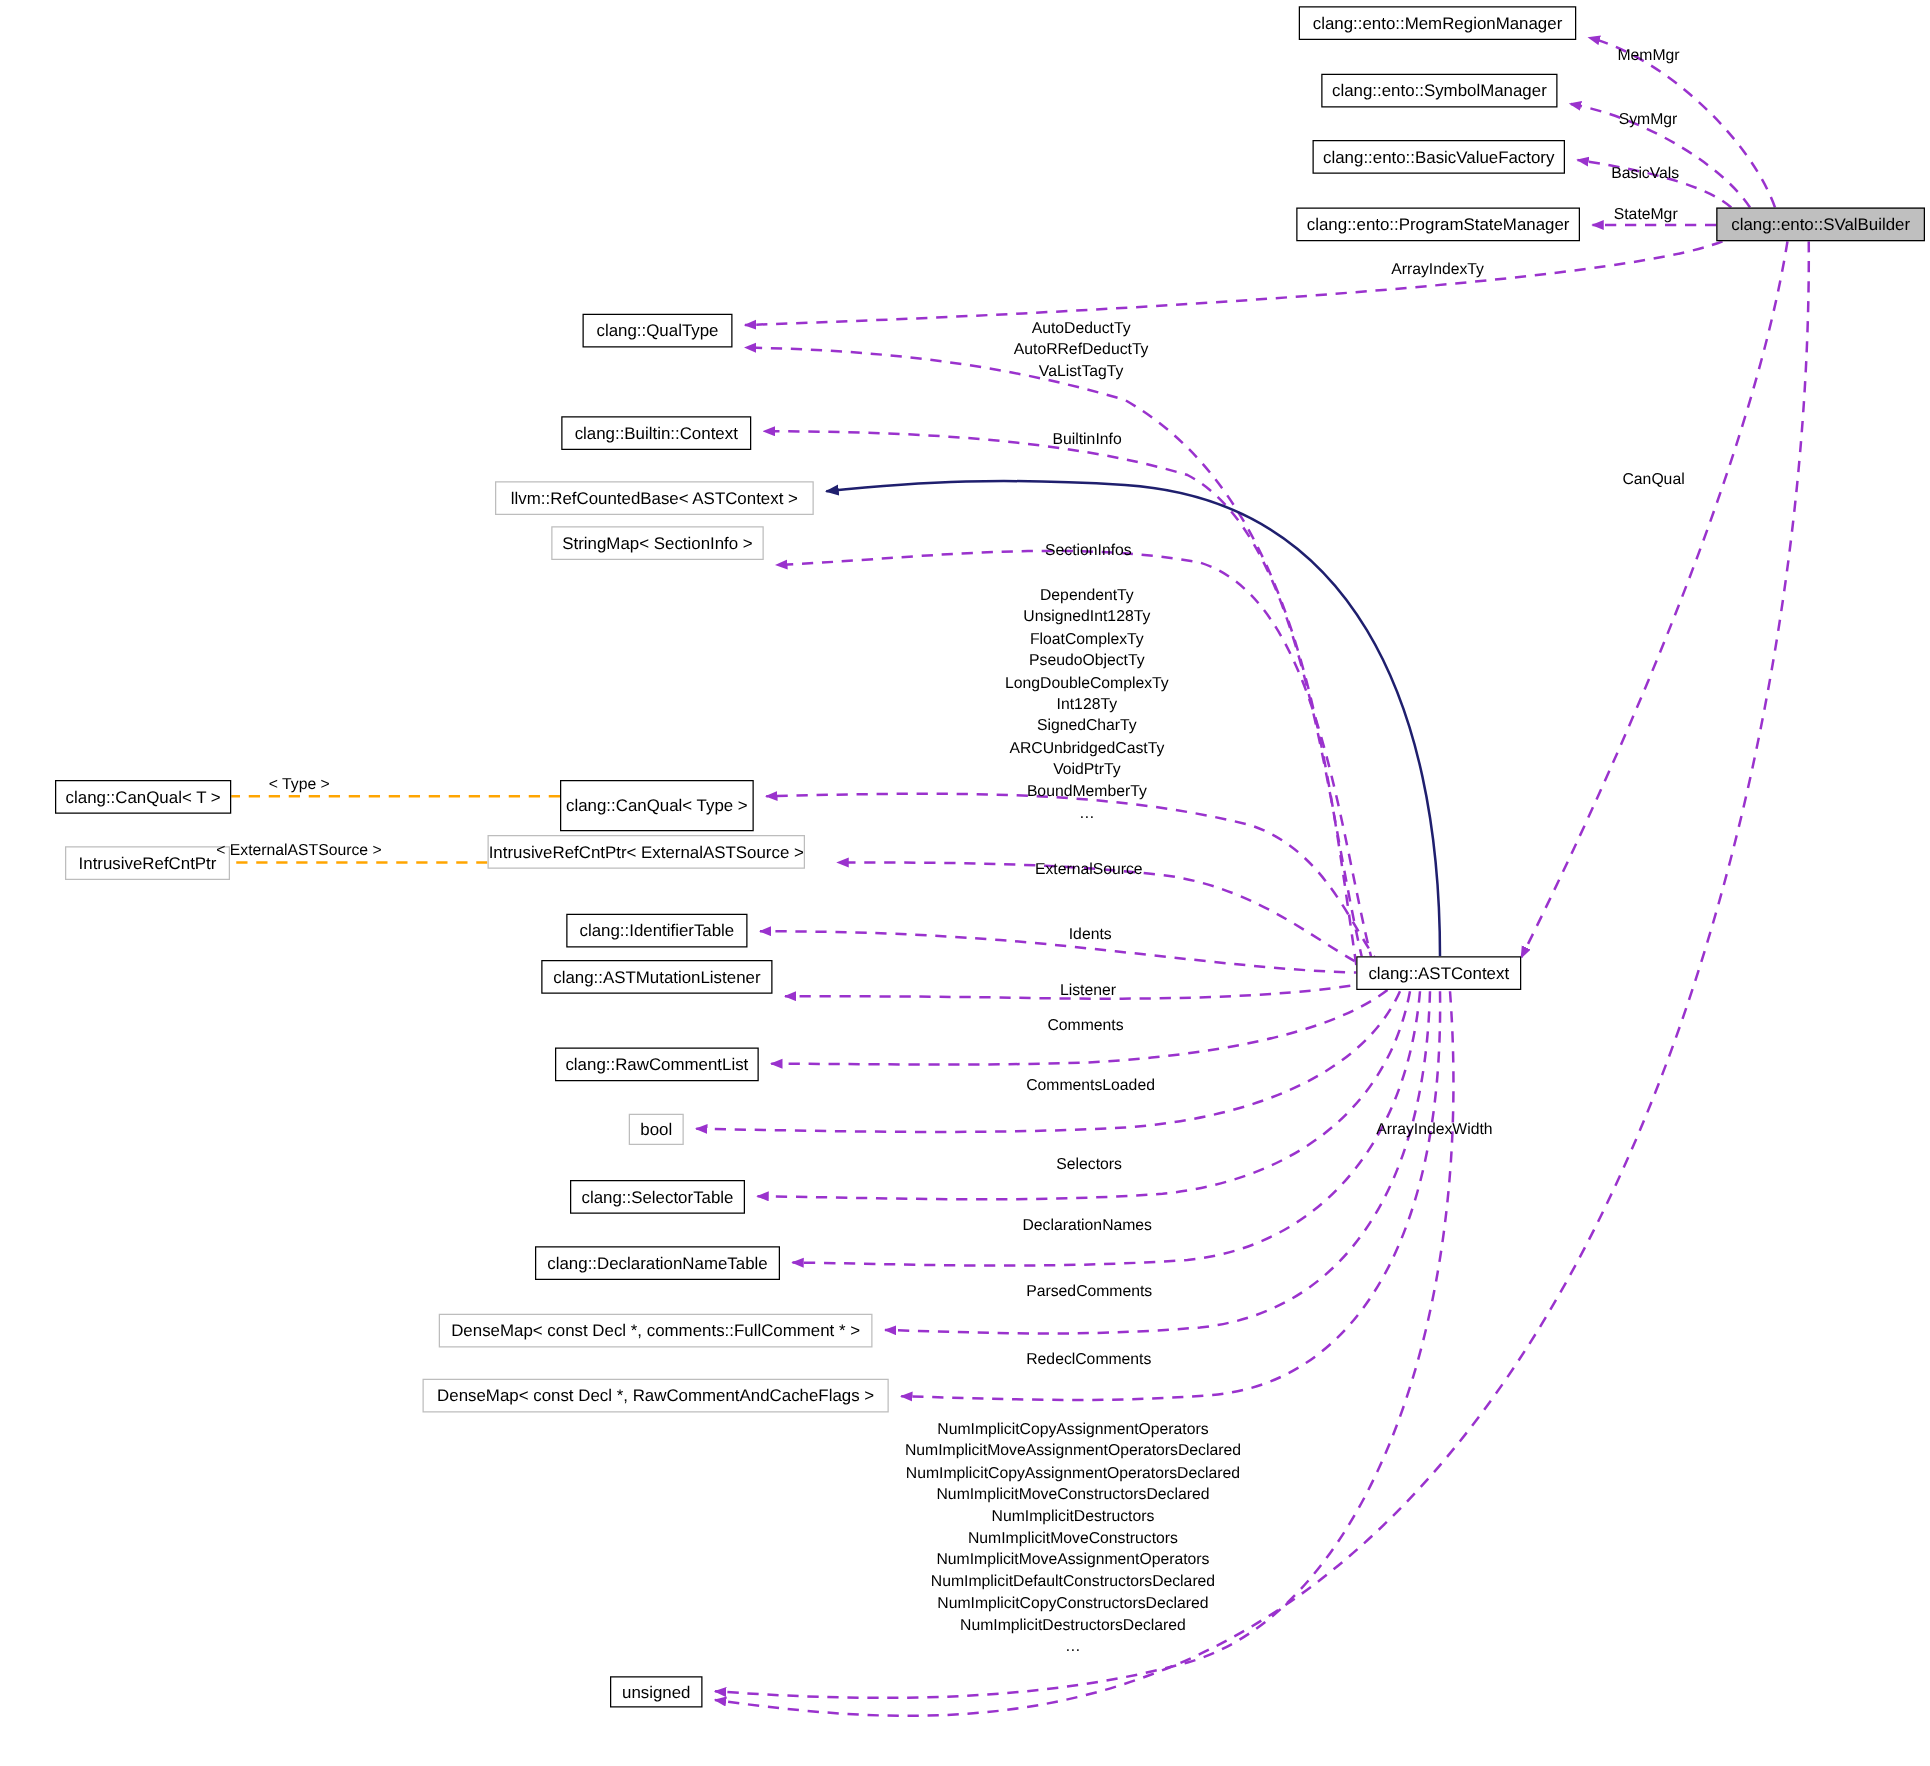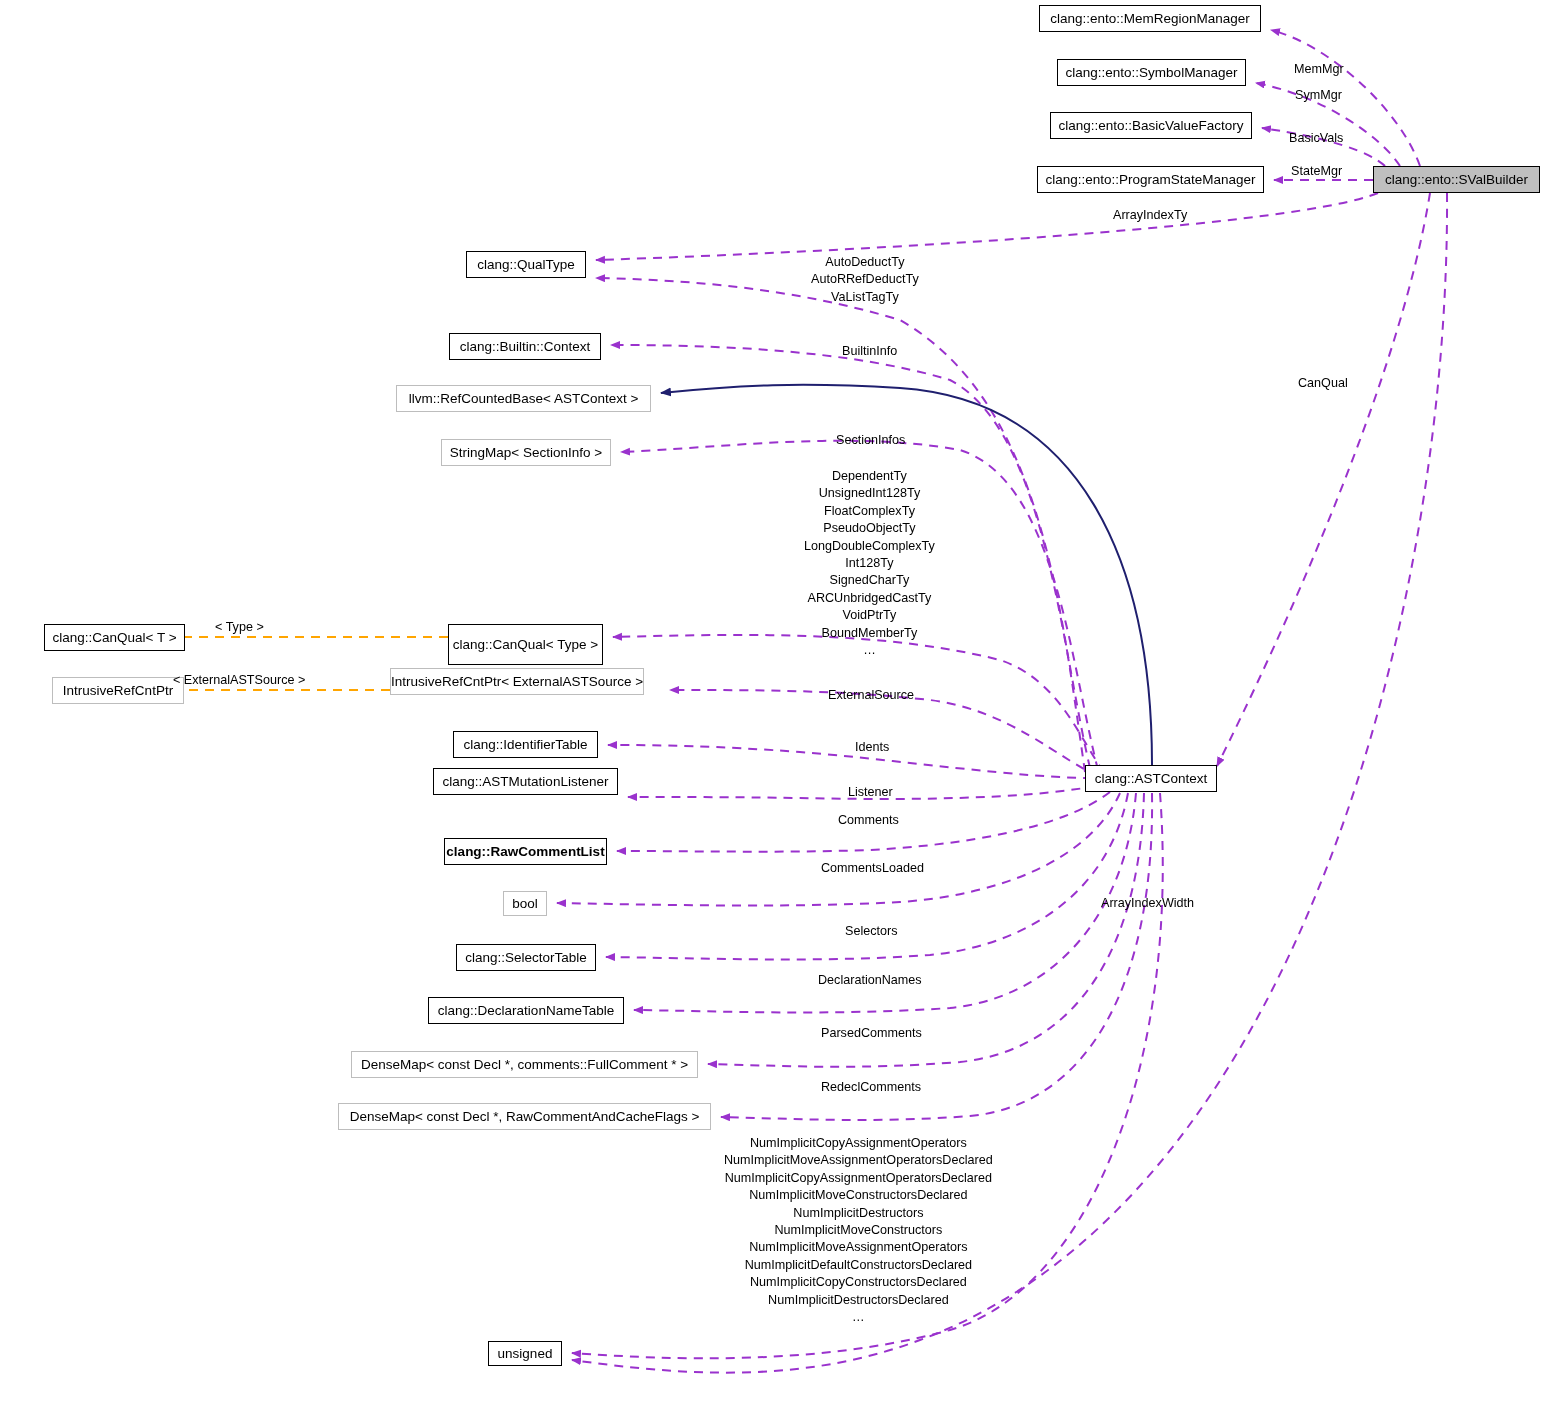--- a/index.html
+++ b/index.html
@@ -151,42 +151,42 @@
       </div>
       <div class="node solid" style="left: 466px; top: 251px; width: 120px; height: 27px;">
         <span>clang::QualType</span>
       </div>
       <div class="node solid" style="left: 449px; top: 333px; width: 152px; height: 27px;">
         <span>clang::Builtin::Context</span>
       </div>
       <div class="node faint" style="left: 396px; top: 385px; width: 255px; height: 27px;">
         <span>llvm::RefCountedBase&lt; ASTContext &gt;</span>
       </div>
-      <div class="node faint" style="left: 441px; top: 439px; width: 170px; height: 27px;">
+      <div class="node faint" style="left: 441px; top: 421px; width: 170px; height: 27px;">
         <span>StringMap&lt; SectionInfo &gt;</span>
       </div>
       <div class="node solid" style="left: 8px; top: 624px; width: 141px; height: 27px; margin-left: 36px;">
         <span>clang::CanQual&lt; T &gt;</span>
       </div>
       <div class="node solid" style="left: 448px; top: 624px; width: 155px; height: 41px;">
         <span>clang::CanQual&lt; Type &gt;</span>
       </div>
       <div class="node faint" style="left: 12px; top: 677px; width: 132px; height: 27px; margin-left: 40px;">
         <span>IntrusiveRefCntPtr</span>
       </div>
       <div class="node faint" style="left: 390px; top: 668px; width: 254px; height: 27px;">
         <span>IntrusiveRefCntPtr&lt; ExternalASTSource &gt;</span>
       </div>
       <div class="node solid" style="left: 453px; top: 731px; width: 145px; height: 27px;">
         <span>clang::IdentifierTable</span>
       </div>
       <div class="node solid" style="left: 433px; top: 768px; width: 185px; height: 27px;">
         <span>clang::ASTMutationListener</span>
       </div>
-      <div class="node solid" style="left: 444px; top: 838px; width: 163px; height: 27px; font-weight: bold;">
+      <div class="node solid" style="left: 444px; top: 838px; width: 163px; height: 27px;">
         <span>clang::RawCommentList</span>
       </div>
       <div class="node faint" style="left: 503px; top: 891px; width: 44px; height: 25px;">
         <span>bool</span>
       </div>
       <div class="node solid" style="left: 456px; top: 944px; width: 140px; height: 27px;">
         <span>clang::SelectorTable</span>
       </div>
       <div class="node solid" style="left: 428px; top: 997px; width: 196px; height: 27px;">
         <span>clang::DeclarationNameTable</span>
@@ -199,21 +199,21 @@
       </div>
       <div class="node solid" style="left: 488px; top: 1341px; width: 74px; height: 25px;">
         <span>unsigned</span>
       </div>
       <div class="node solid" style="left: 1085px; top: 765px; width: 132px; height: 27px;">
         <span>clang::ASTContext</span>
       </div>
     </div>
 
   <div id="label-layer">
-      <div class="edge-label" style="left: 1294px; top: 36px; margin-top: 25px;">MemMgr</div>
+      <div class="edge-label" style="left: 1294px; top: 36px;">MemMgr</div>
       <div class="edge-label" style="left: 1295px; top: 87px;">SymMgr</div>
       <div class="edge-label" style="left: 1289px; top: 130px;">BasicVals</div>
       <div class="edge-label" style="left: 1291px; top: 163px;">StateMgr</div>
       <div class="edge-label" style="left: 1113px; top: 207px;">ArrayIndexTy</div>
       <div class="edge-label" style="left: 1298px; top: 375px;">CanQual</div>
       <div class="edge-label multi" style="left: 811px; top: 254px;">AutoDeductTy<br>AutoRRefDeductTy<br>VaListTagTy</div>
       <div class="edge-label" style="left: 842px; top: 343px;">BuiltinInfo</div>
       <div class="edge-label" style="left: 836px; top: 432px;">SectionInfos</div>
       <div class="edge-label multi" style="left: 804px; top: 468px;">DependentTy<br>UnsignedInt128Ty<br>FloatComplexTy<br>PseudoObjectTy<br>LongDoubleComplexTy<br>Int128Ty<br>SignedCharTy<br>ARCUnbridgedCastTy<br>VoidPtrTy<br>BoundMemberTy<br>…</div>
       <div class="edge-label" style="left: 828px; top: 687px;">ExternalSource</div>

